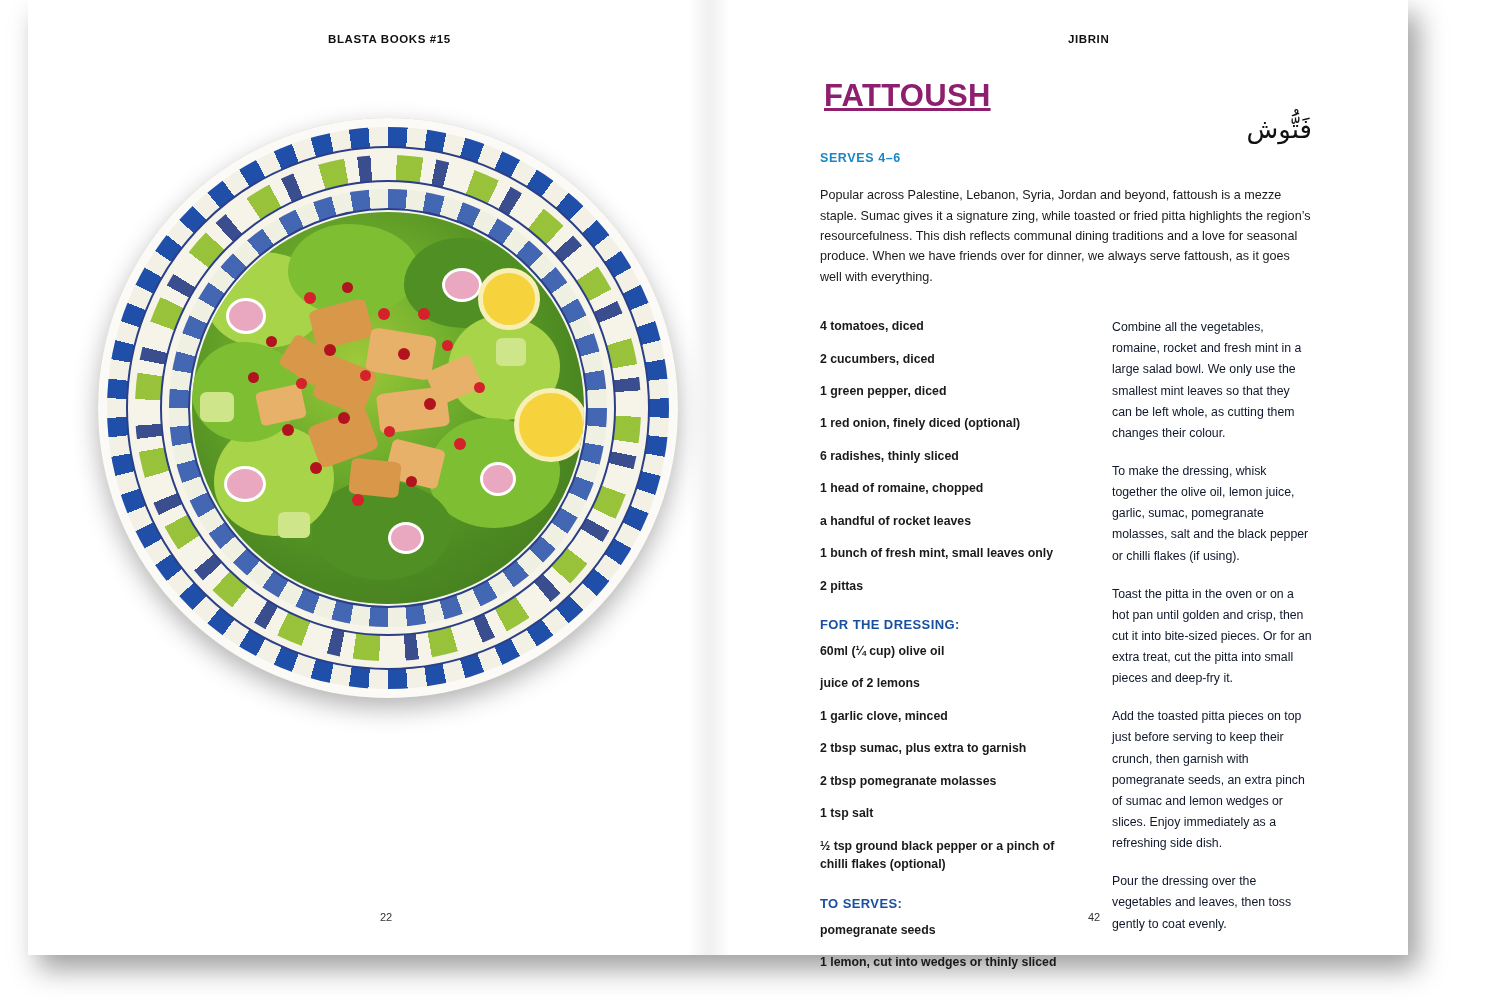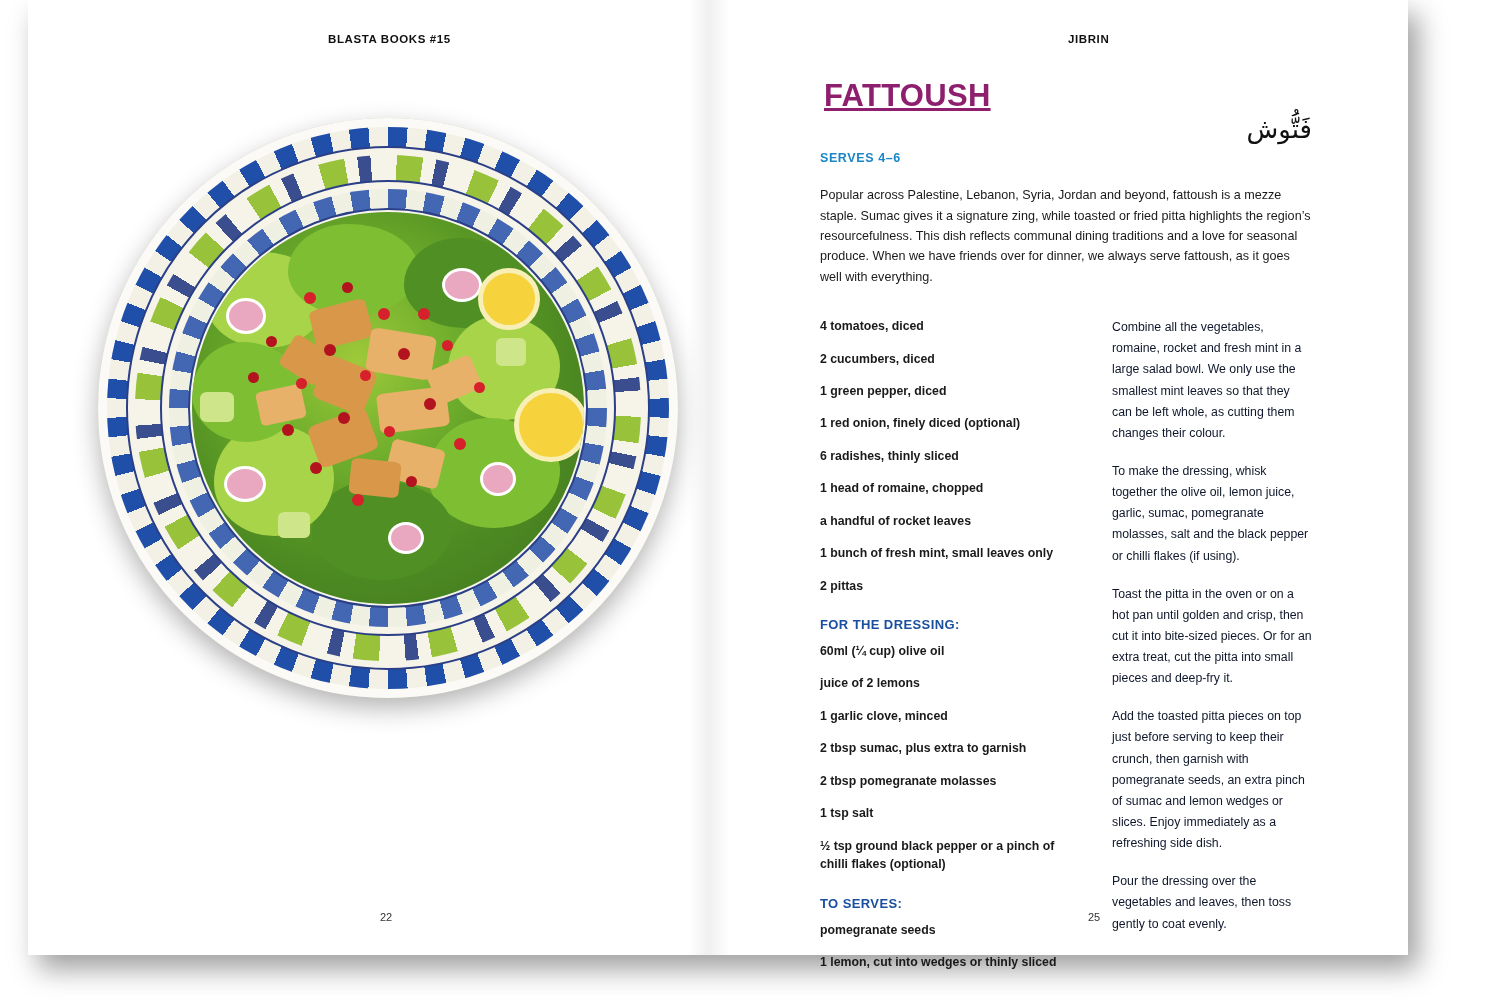--- a/index.html
+++ b/index.html
@@ -339,18 +339,18 @@
             <p class="step">Combine all the vegetables, romaine, rocket and fresh mint in a large salad bowl. We only use the smallest mint leaves so that they can be left whole, as cutting them changes their colour.</p>
             <p class="step">To make the dressing, whisk together the olive oil, lemon juice, garlic, sumac, pomegranate molasses, salt and the black pepper or chilli flakes (if using).</p>
             <p class="step">Toast the pitta in the oven or on a hot pan until golden and crisp, then cut it into bite-sized pieces. Or for an extra treat, cut the pitta into small pieces and deep-fry it.</p>
             <p class="step">Add the toasted pitta pieces on top just before serving to keep their crunch, then garnish with pomegranate seeds, an extra pinch of sumac and lemon wedges or slices. Enjoy immediately as a refreshing side dish.</p>
             <p class="step">Pour the dressing over the vegetables and leaves, then toss gently to coat evenly.</p>
           </div>
 
         </div>
       </div>
 
-      <div class="folio folio-right">25</div>
+      <div class="folio folio-right">42</div>
     </div>
 
     <div class="gutter"></div>
   </div>
 </div>
 
 </body></html>

